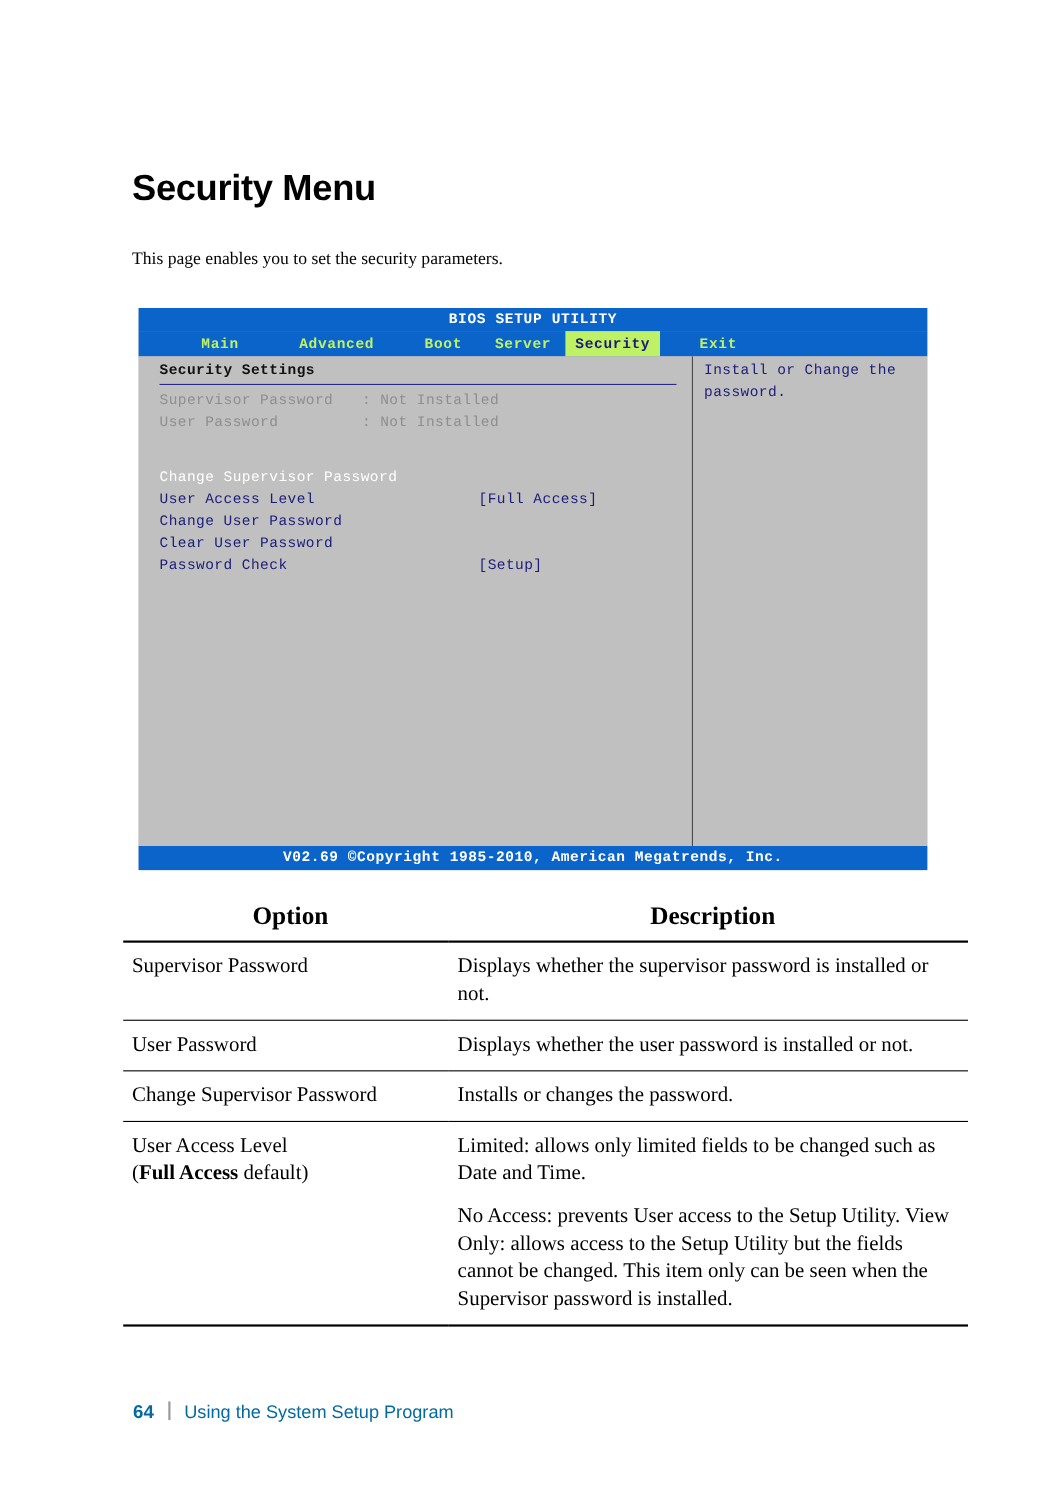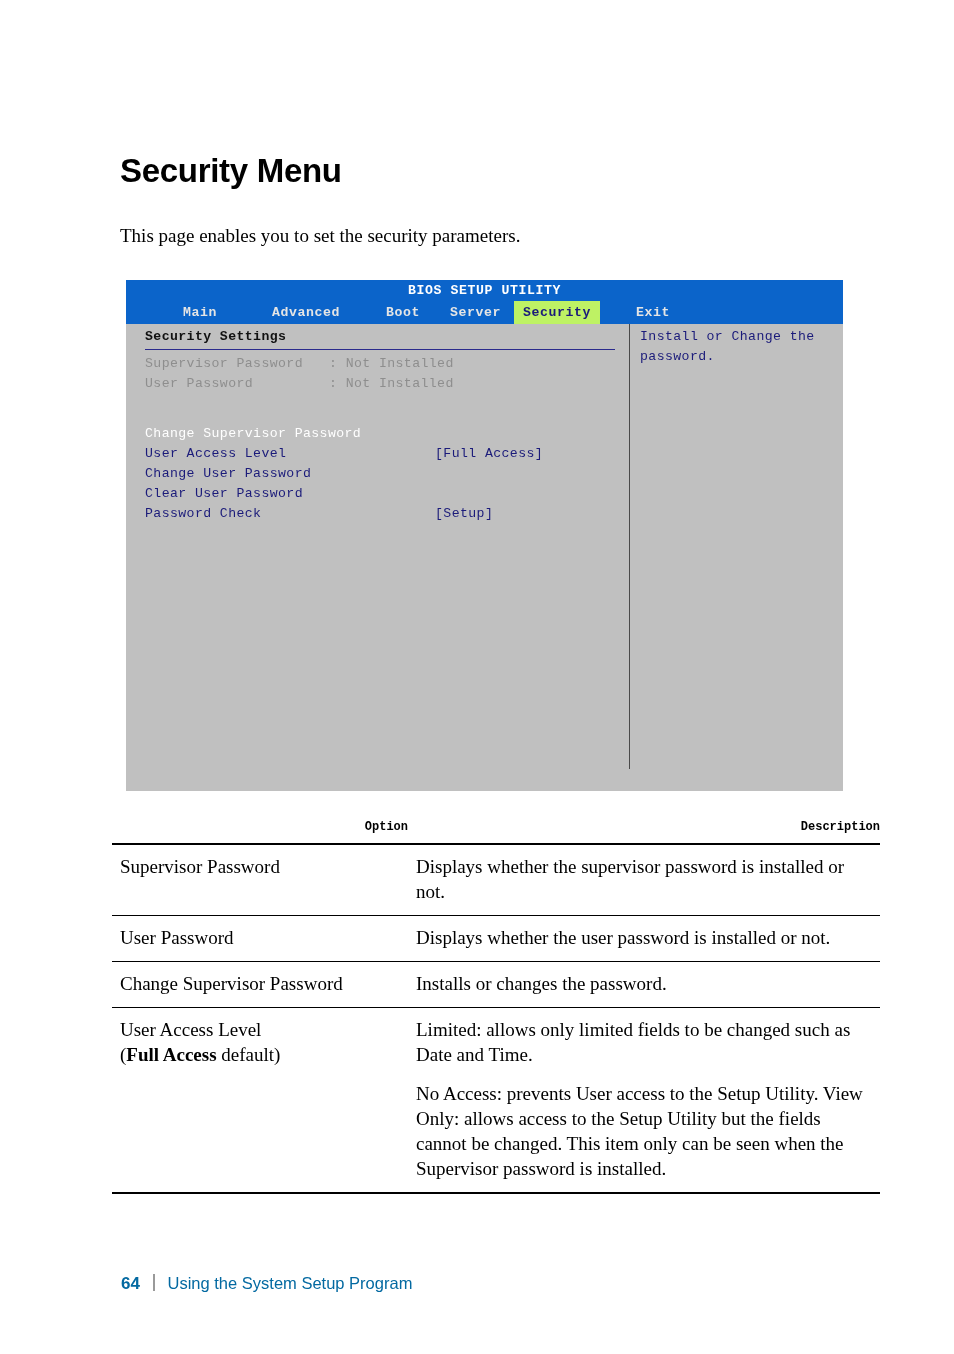--- a/index.html
+++ b/index.html
@@ -28,21 +28,21 @@
     color: #000;
     text-align: center;
   }
 
   .intro {
     position: absolute;
     left: 120px;
     top: 222px;
     width: 740px;
     font-family: "Liberation Serif", serif;
-    font-size: 19px;
+    font-size: 16px;
     line-height: 28px;
     color: #000;
   }
   .intro b { font-weight: bold; }
 
   
   .bios {
     position: absolute;
     left: 126px;
     top: 280px;
@@ -66,21 +66,21 @@
   .bios-tabs {
     height: 23px;
     background: #0b64ca;
     position: relative;
   }
   .bios-tab {
     position: absolute;
     top: 0;
     height: 23px;
     line-height: 23px;
-    color: #e5e5e5;
+    color: #bef264;
     font-weight: bold;
     letter-spacing: 0.6px;
     padding: 0 9px;
     white-space: nowrap;
   }
   .bios-tab.active {
     background: #bef264;
     color: #1b1b7a;
   }
 
@@ -178,24 +178,24 @@
   .opt-table {
     position: absolute;
     left: 112px;
     top: 818px;
     width: 768px;
     border-collapse: collapse;
     font-family: "Liberation Serif", serif;
     font-size: 19px;
   }
   .opt-table th {
-    text-align: right;
-    font-family: Liberation Mono, monospace;
-    font-weight: bold;
-    font-size: 12px;
+    text-align: center;
+    font-family: Liberation Serif, serif;
+    font-weight: bold;
+    font-size: 23px;
     padding: 2px 0 9px 8px;
     border-bottom: 2.2px solid #000;
   }
   .opt-table td {
     vertical-align: top;
     padding: 9px 10px 11px 8px;
     border-bottom: 1.1px solid #000;
     line-height: 25px;
   }
   .opt-table tr.last td { border-bottom: 2.2px solid #000; }
@@ -271,20 +271,21 @@
 
     <div class="bios-divider"></div>
 
     <div class="bios-right">
       <div class="help-text">Install or Change the password.</div>
 
     </div>
 
   </div>
 
+  <div class="bios-footer">V02.69 ©Copyright 1985-2010, American Megatrends, Inc.</div>
 </div>
 
 <table class="opt-table">
   <thead>
     <tr>
       <th class="col-option">Option</th>
       <th>Description</th>
     </tr>
   </thead>
   <tbody>

